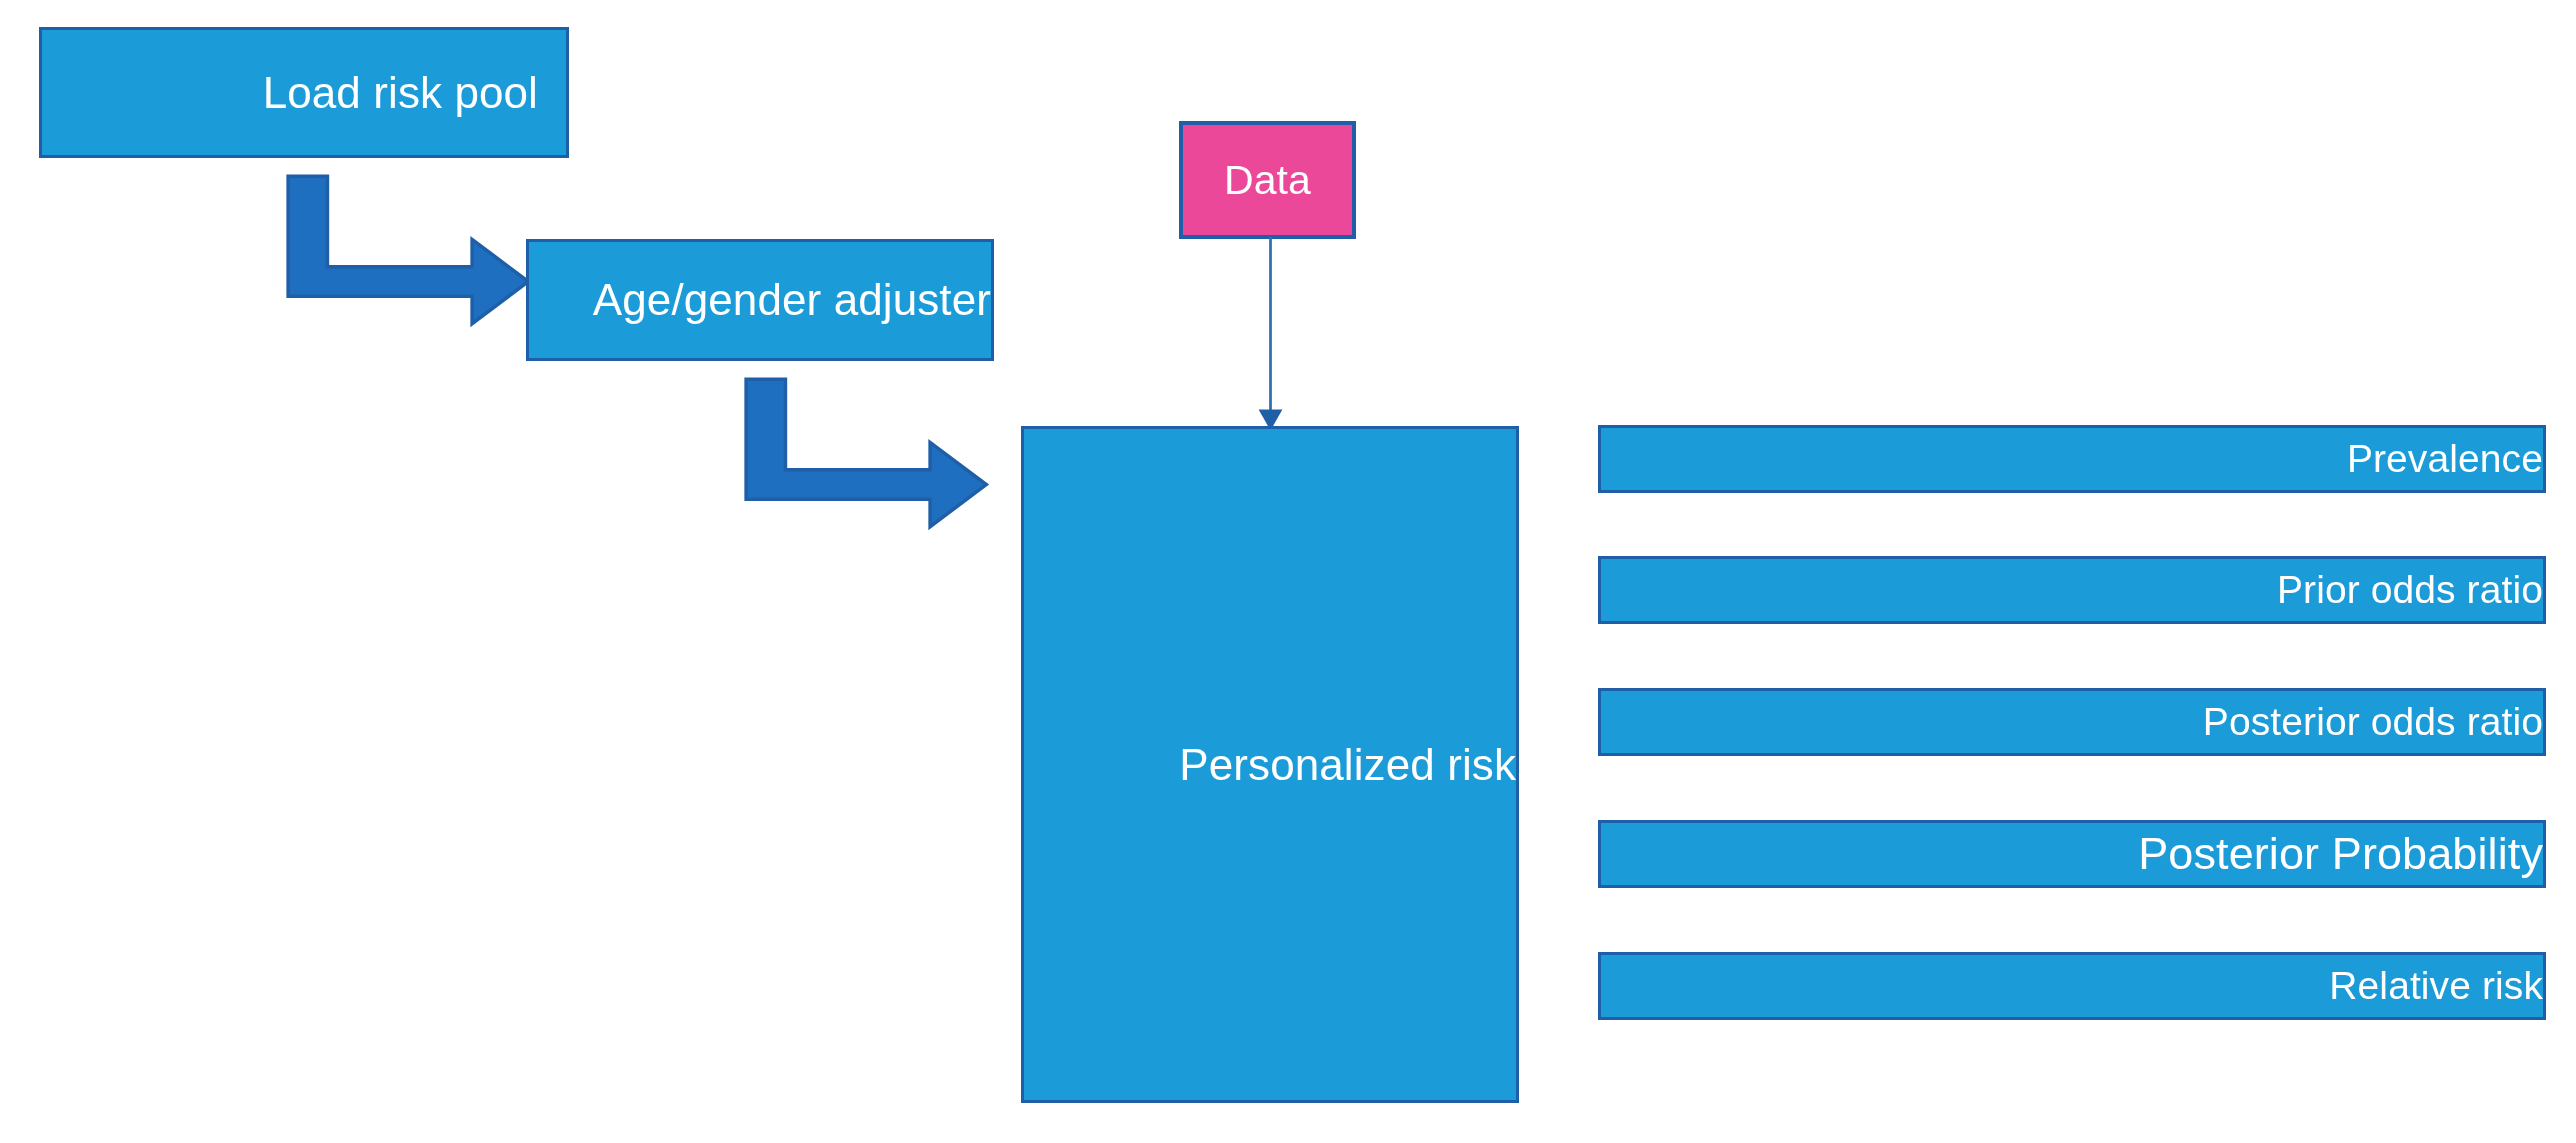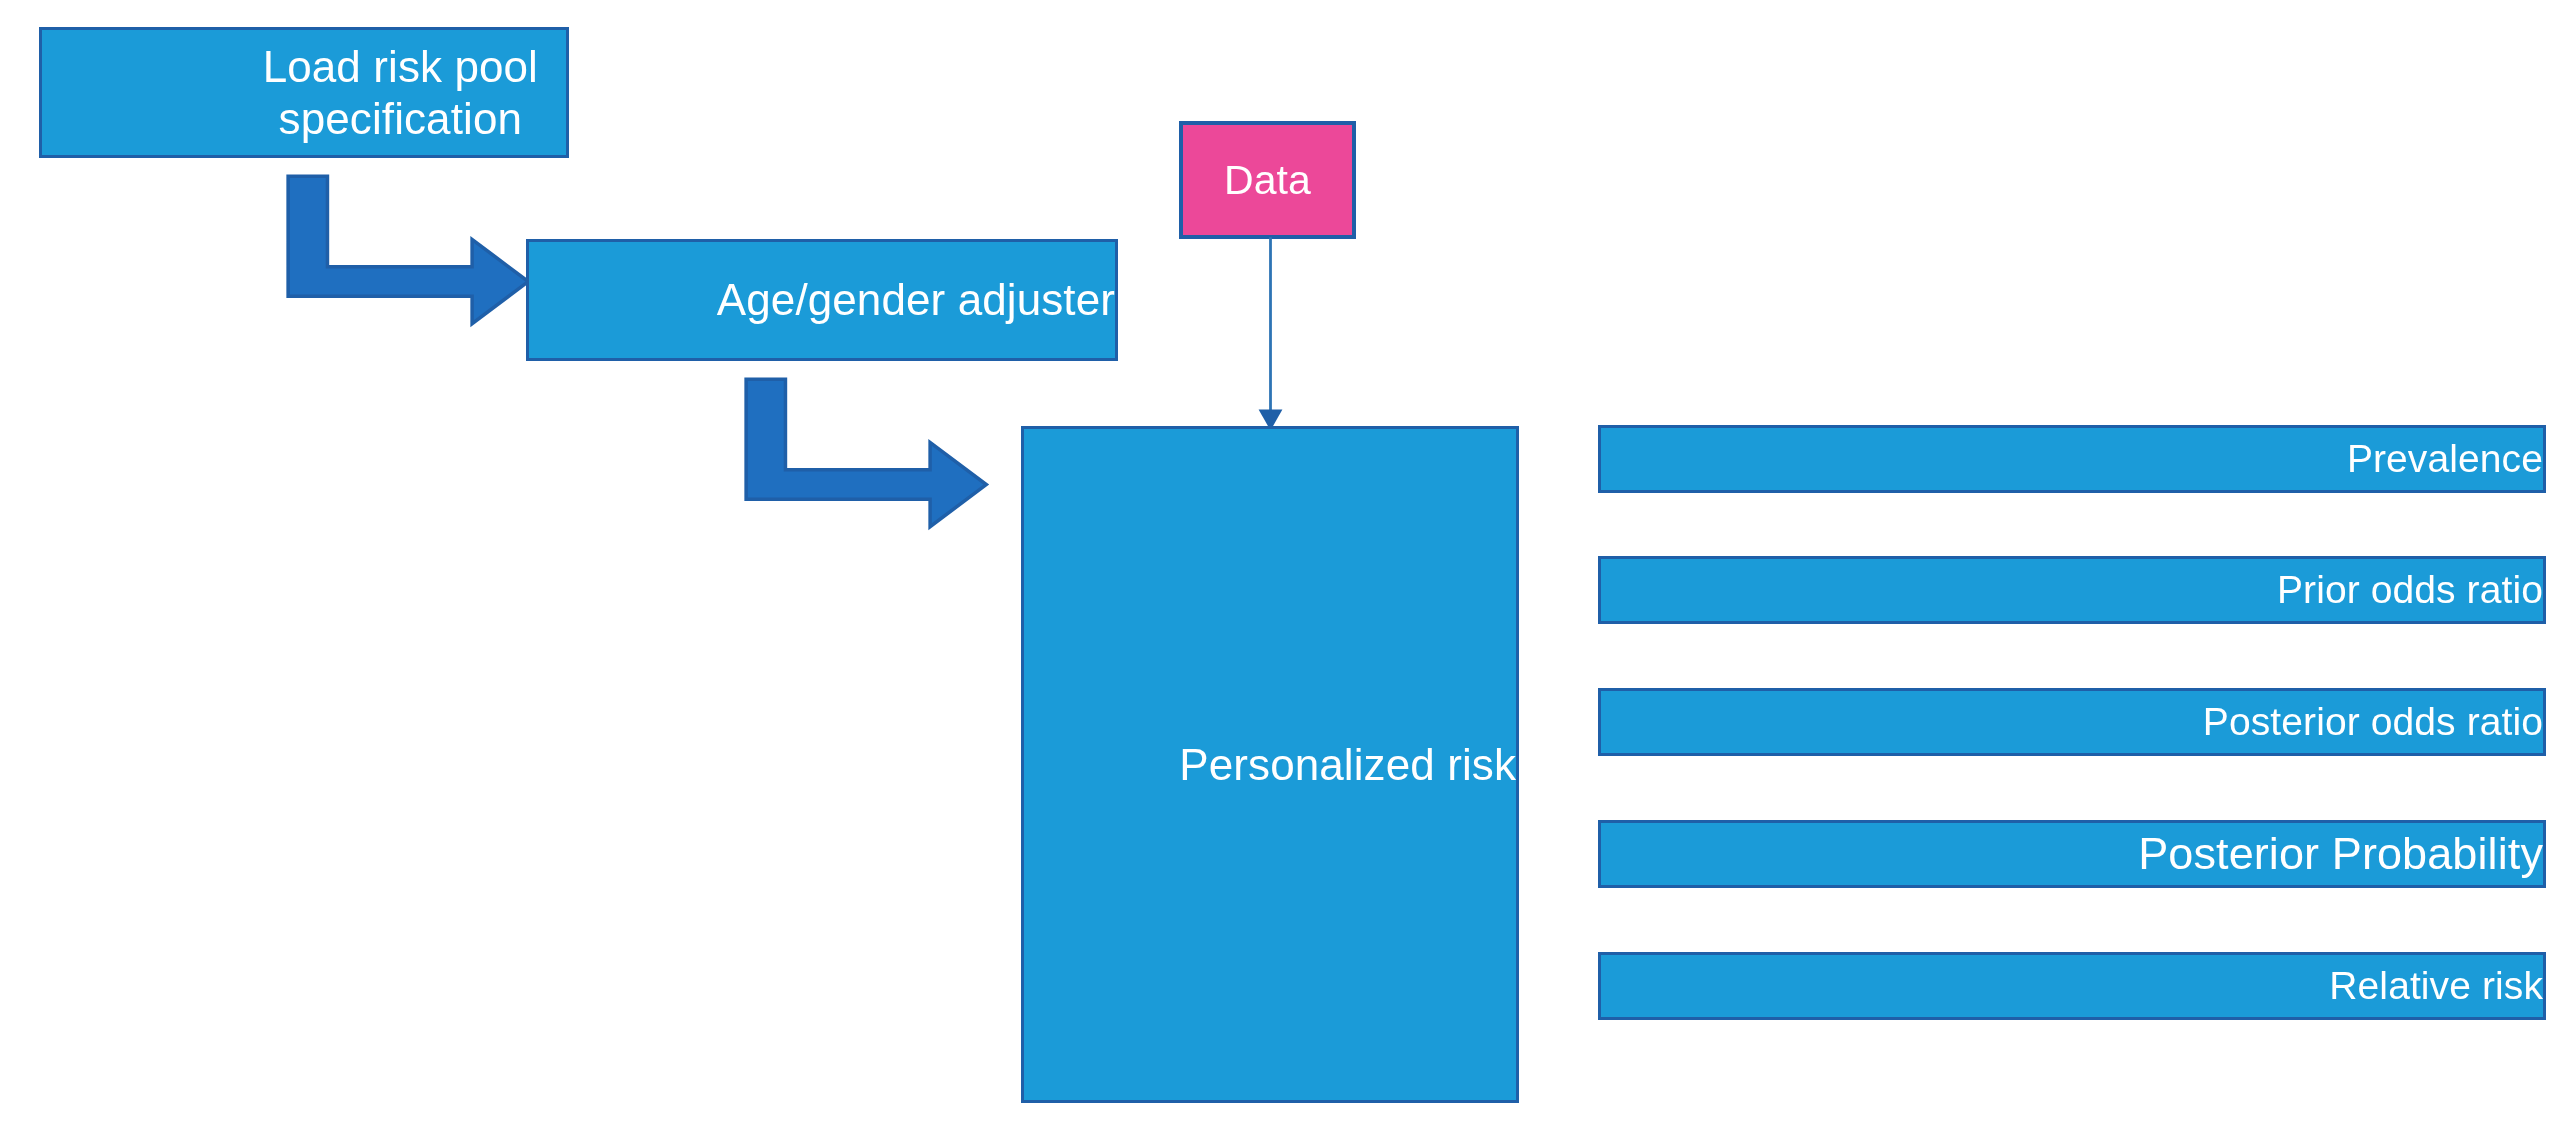--- a/index.html
+++ b/index.html
@@ -46,21 +46,21 @@
   
   #box-load-risk-pool {
     left: 39px;  top: 27px;
     width: 530px; height: 131px;
     font-size: 44px;
   }
   #box-load-risk-pool .label { padding: 0 28px; }
 
   #box-age-gender {
     left: 526px; top: 239px;
-    width: 592px; height: 122px;
+    width: 468px; height: 122px;
     font-size: 44px;
   }
 
   #box-data {
     left: 1179px; top: 121px;
     width: 177px; height: 118px;
     font-size: 41px;
   }
 
   #box-personalized-risk {
@@ -102,21 +102,21 @@
     width: 63px; height: 195px;
     overflow: visible;
   }
 </style>
 </head>
 <body>
 
 <div id="canvas">
 
   <div class="box box-blue" id="box-load-risk-pool">
-    <span class="label"><span>Load risk pool</span><br><span>specification</span></span>
+    <span class="label"><span>Load risk pool</span><br></span>
   </div>
 
   <div class="elbow-arrow" id="arrow-load-to-age">
     <svg width="253" height="158" viewBox="0 0 360 225" xmlns="http://www.w3.org/2000/svg">
       <path d="M 10 6 L 66 6 L 66 135 L 272 135 L 272 96 L 352 156 L 272 216 L 272 177 L 10 177 Z" fill="#1F6FC0" stroke="#1F5FA8" stroke-width="5" stroke-linejoin="miter"></path>
     </svg>
   </div>
 
   <div class="box box-blue" id="box-age-gender">
     <span class="label">Age/gender adjuster</span>

